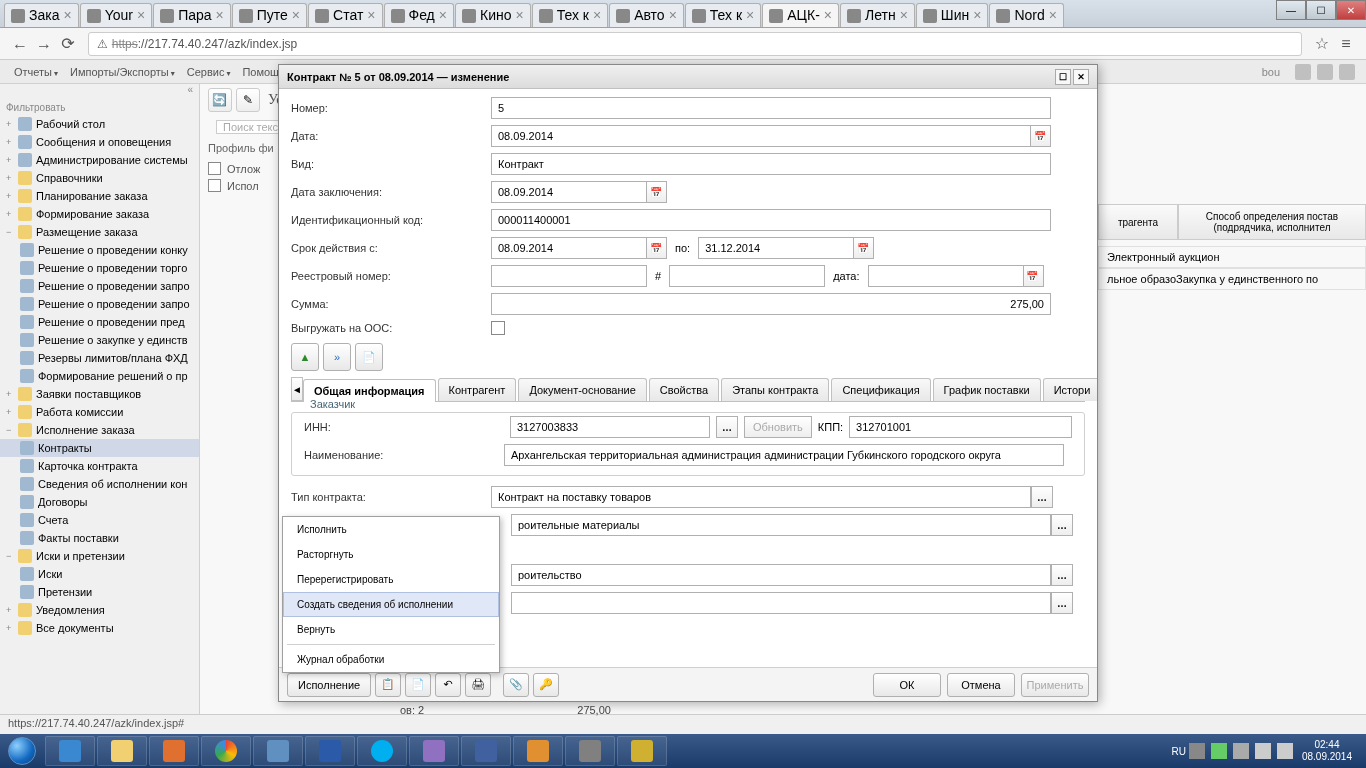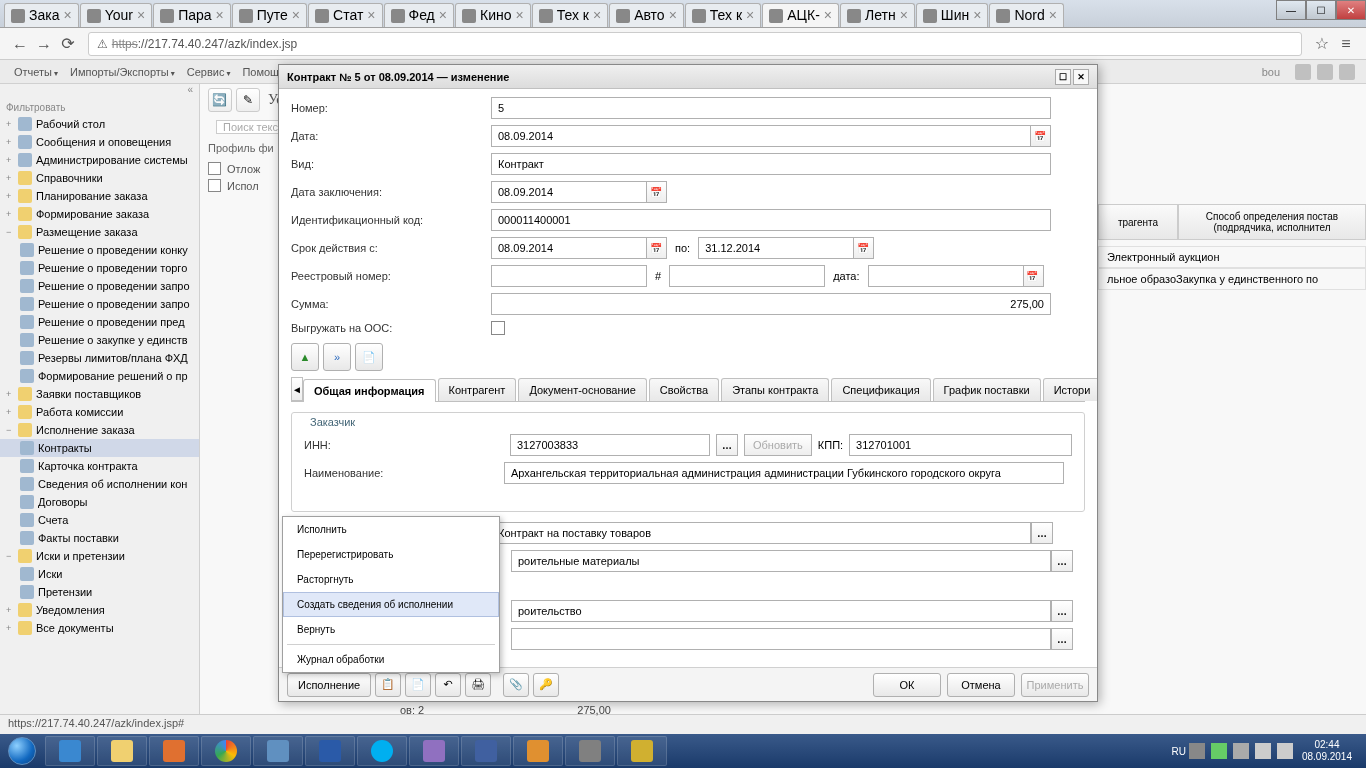--- a/index.html
+++ b/index.html
@@ -71,21 +71,21 @@
 .chkbox { width: 14px; height: 14px; border: 1px solid #888; background: white; }
 
 .action-btns { display: flex; gap: 4px; margin: 8px 0 6px 0; }
 .act-btn { width: 28px; height: 28px; border: 1px solid #b0b0b0; background: linear-gradient(#fff,#e8e8e8); border-radius: 3px; display: flex; align-items: center; justify-content: center; cursor: pointer; }
 
 .tabstrip { display: flex; border-bottom: 1px solid #c0c0c0; margin-bottom: 10px; align-items: center; }
 .tab-arrow { width: 18px; height: 24px; border: 1px solid #c0c0c0; background: linear-gradient(#fff,#eee); display: flex; align-items: center; justify-content: center; font-size: 10px; cursor: pointer; }
 .tab { padding: 5px 10px; border: 1px solid #c0c0c0; border-bottom: none; background: linear-gradient(#f8f8f8,#e8e8e8); margin-right: 2px; font-size: 11px; cursor: pointer; border-radius: 3px 3px 0 0; white-space: nowrap; }
 .tab.active { background: white; font-weight: bold; position: relative; top: 1px; }
 
-.fieldset { border: 1px solid #d0d0d0; border-radius: 3px; padding: 21px 12px; margin-bottom: 10px; }
+.fieldset { border: 1px solid #d0d0d0; border-radius: 3px; padding: 3px 12px; margin-bottom: 10px; }
 .legend { position: relative; top: -18px; background: white; padding: 0 6px; color: #467; width: fit-content; margin-bottom: -12px; font-size: 11px; }
 .inn-row { display: flex; align-items: center; gap: 6px; }
 .btn-small { height: 22px; border: 1px solid #b0b0b0; background: linear-gradient(#fff,#eee); padding: 0 8px; font-size: 11px; color: #aaa; cursor: pointer; }
 .dots-btn { width: 22px; height: 22px; border: 1px solid #b0b0b0; background: linear-gradient(#fff,#eee); display: flex; align-items: center; justify-content: center; font-size: 10px; font-weight: bold; cursor: pointer; }
 
 
 .ctx-menu { position: absolute; left: 282px; top: 516px; width: 218px; background: white; border: 1px solid #a0a0a0; box-shadow: 2px 2px 6px rgba(0,0,0,0.25); z-index: 100; }
 .ctx-item { padding: 7px 14px; font-size: 10px; cursor: pointer; }
 .ctx-item.hover { background: #e0e8f8; border: 1px solid #b0c0e0; padding: 6px 13px; }
 .ctx-sep { height: 1px; background: #d0d0d0; margin: 2px 4px; }
@@ -530,22 +530,22 @@
     <div class="right-btns">
       <button class="dlg-btn">ОК</button>
       <button class="dlg-btn">Отмена</button>
       <button class="dlg-btn" disabled="">Применить</button>
     </div>
   </div>
 </div>
 
 <div class="ctx-menu" id="ctx">
     <div class="ctx-item">Исполнить</div>
+    <div class="ctx-item">Расторгнуть</div>
     <div class="ctx-item">Перерегистрировать</div>
-    <div class="ctx-item">Расторгнуть</div>
     <div class="ctx-item hover">Создать сведения об исполнении</div>
     <div class="ctx-item">Вернуть</div>
     <div class="ctx-sep"></div>
     <div class="ctx-item">Журнал обработки</div>
   </div>
 
 <div class="status-bar" style="position:absolute;left:0;bottom:34px;right:0;">https://217.74.40.247/azk/index.jsp#</div>
 
 <div class="grid-footer">
   <span>ов: 2</span>

